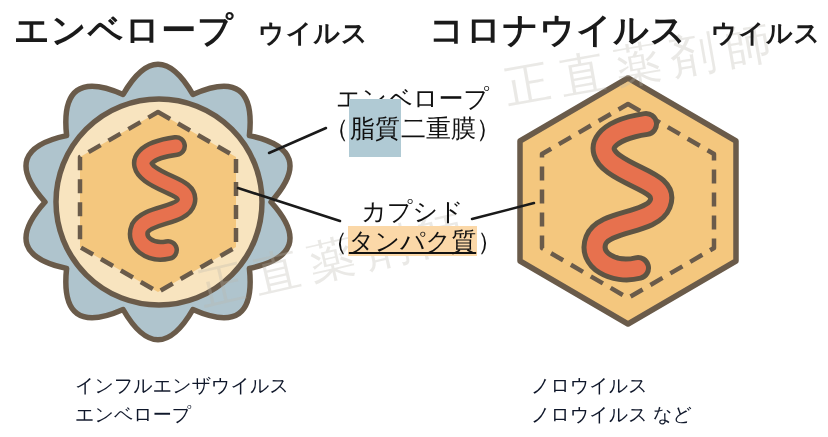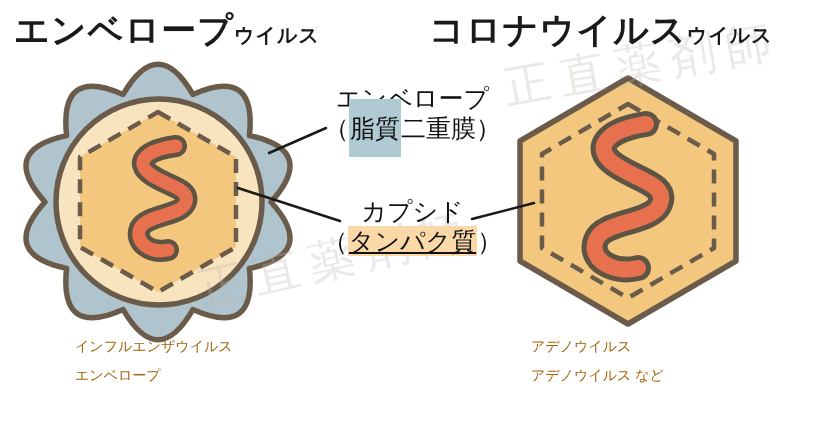--- a/index.html
+++ b/index.html
@@ -9,31 +9,31 @@
   }
   svg.art{position:absolute;left:0;top:0;}
   .outline{stroke:#6a5b4a;stroke-width:5.5;stroke-linejoin:round;}
   .dashedline{stroke:#6a5b4a;stroke-width:4.5;stroke-dasharray:14 9;stroke-linejoin:round;}
   .rna-outer{fill:none;stroke:#5e5443;stroke-linecap:round;stroke-linejoin:round;}
   .rna-inner{fill:none;stroke-linecap:round;stroke-linejoin:round;}
   .connector{stroke:#1a1a1a;stroke-width:2.5;stroke-linecap:round;}
 
   .title{position:absolute;top:7px;color:#1a1a1a;font-weight:600;letter-spacing:1px;white-space:nowrap;}
   .t-main{font-size:35px;}
-  .t-suffix{font-size:20px;}
+  .t-suffix{font-size:26px;margin-left:24px;}
   .title-left{left:14px;}
   .title-right{left:429px;}
 
   .label{position:absolute;width:205px;text-align:center;font-size:25px;line-height:30px;color:#111;white-space:nowrap;}
   .env-label{left:310px;top:83px;}
   .capsid-label{left:310px;top:196px;}
   .hl-blue{background:#b0cad4;padding:15px 1px;}
   .hl-peach{background:#fbd8a8;padding:1px 1px;text-decoration:underline;}
 
-  .examples{position:absolute;top:332px;font-size:14px;line-height:28.5px;color:#a16207;white-space:nowrap;}
+  .examples{position:absolute;top:372px;font-size:19px;line-height:28.5px;color:#0f172a;white-space:nowrap;}
   .examples-left{left:75px;}
   .examples-right{left:531px;}
 
   .watermark{
     position:absolute;font-family:"Liberation Serif",serif;font-size:46px;
     color:rgba(185,181,172,0.30);letter-spacing:10px;white-space:nowrap;
     pointer-events:none;transform-origin:left center;
   }
   .wm1{left:505px;top:58px;transform:rotate(-10deg);}
   .wm2{left:200px;top:260px;transform:rotate(-13deg);}
@@ -92,17 +92,17 @@
   <div class="label capsid-label">
     <div>カプシド</div>
     <div><span>（</span><span class="hl-peach">タンパク質</span><span>）</span></div>
   </div>
 
   <div class="examples examples-left">
     <div>インフルエンザウイルス</div>
     <div>エンベロープ</div>
   </div>
   <div class="examples examples-right">
-    <div>アデノウイルス</div>
-    <div>アデノウイルス など</div>
+    <div>ノロウイルス</div>
+    <div>ノロウイルス など</div>
   </div>
 
 </div>
 
 </body></html>

